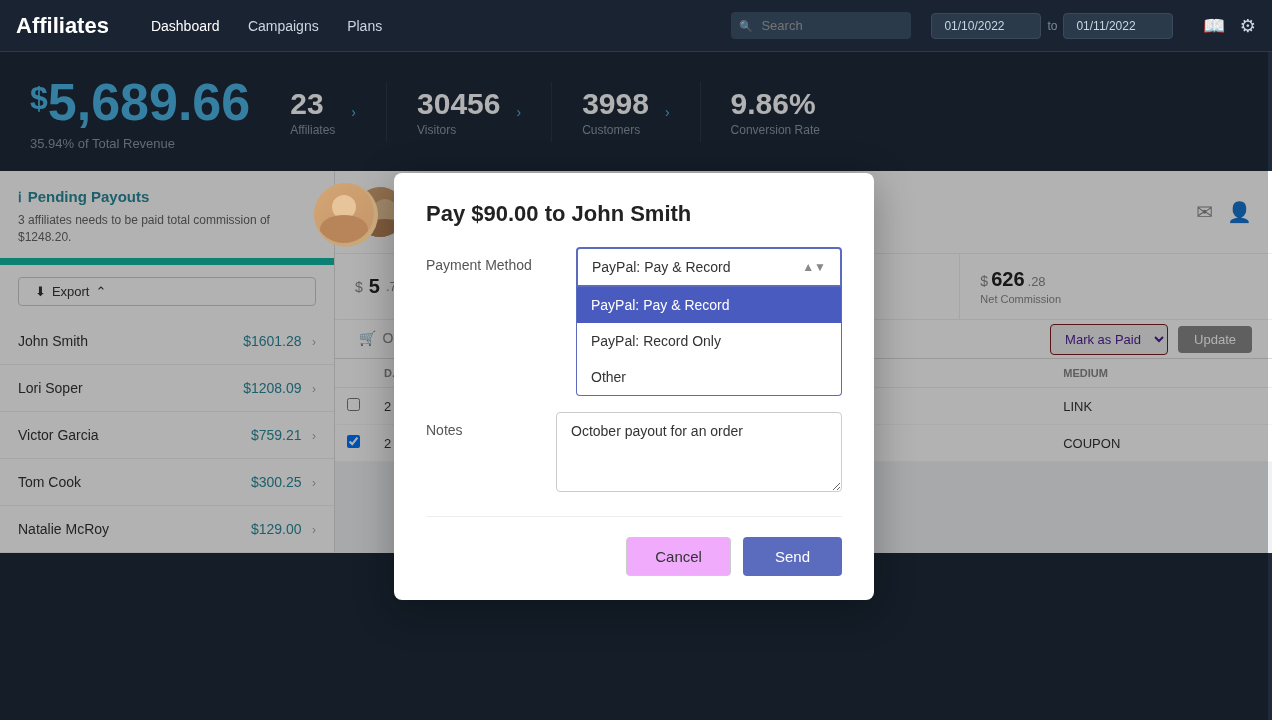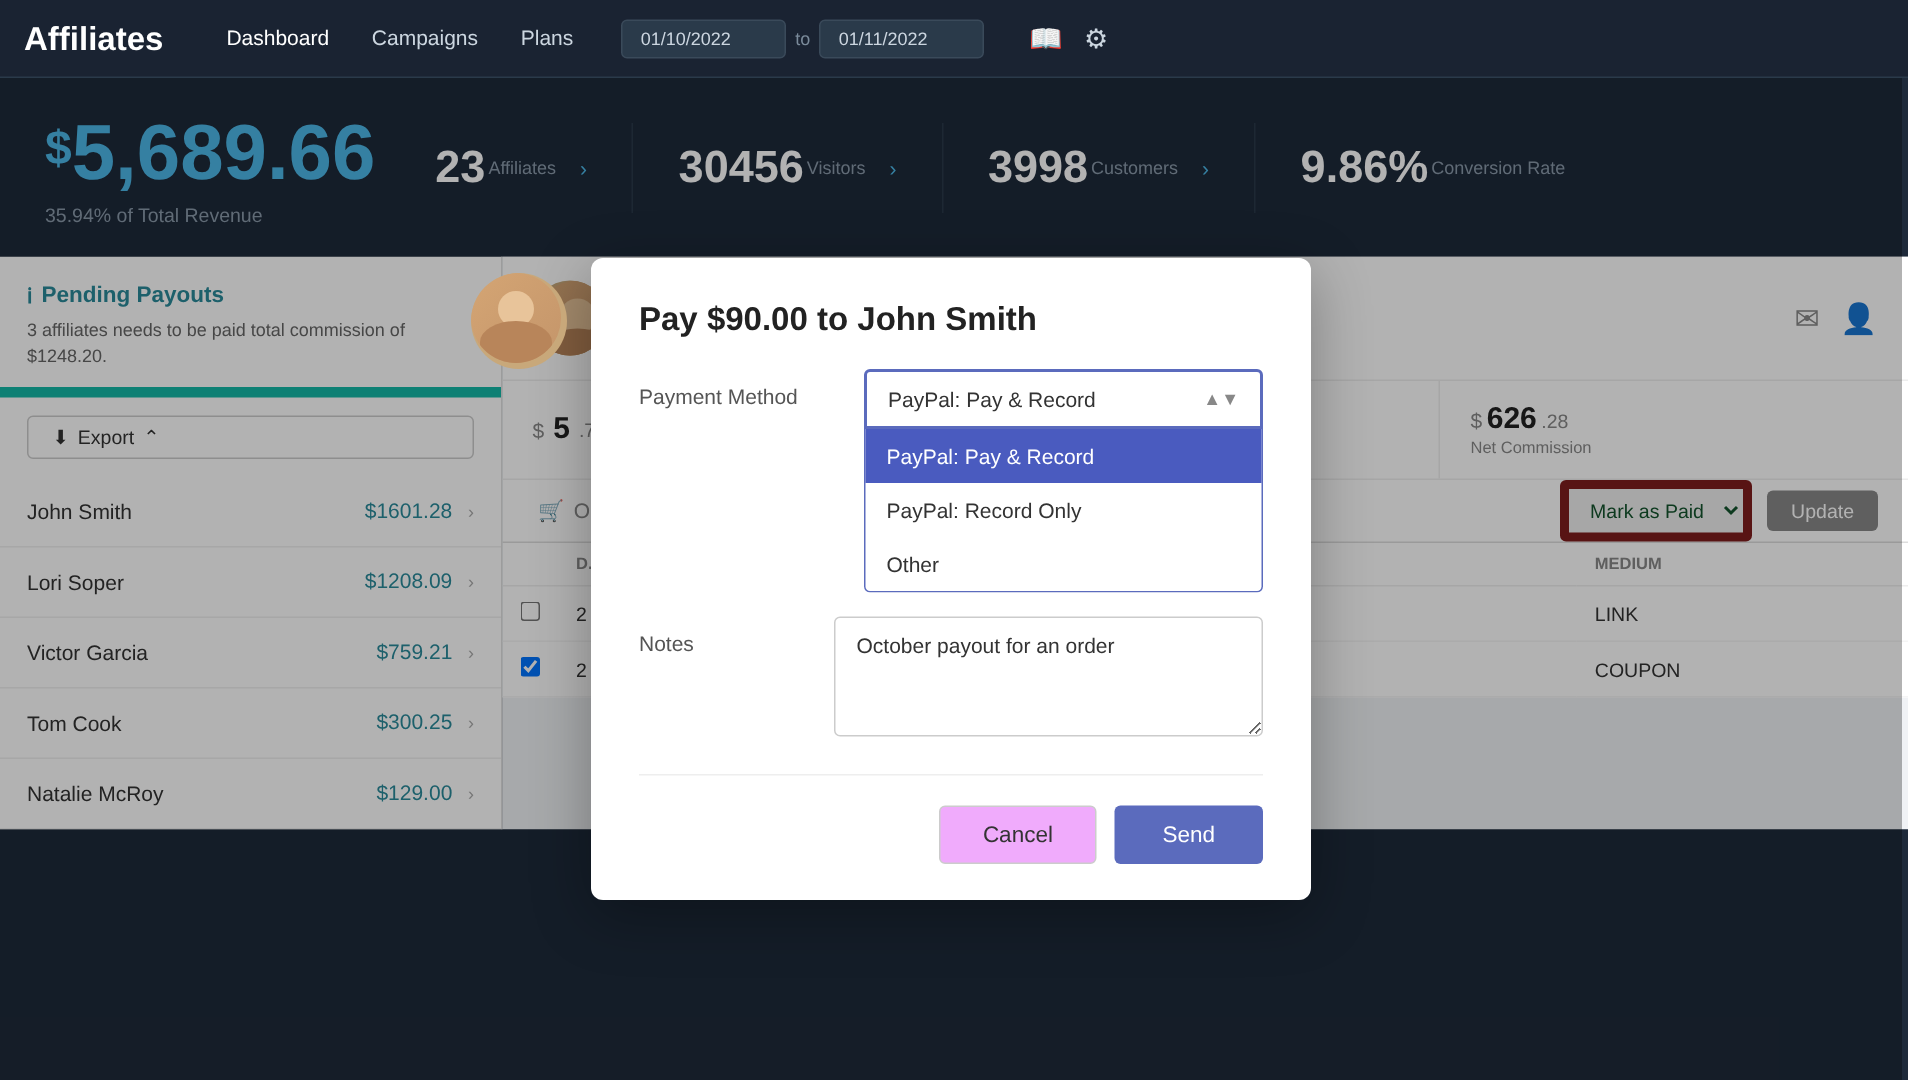--- a/index.html
+++ b/index.html
@@ -78,21 +78,21 @@
       padding: 20px 30px;
       display: flex;
       align-items: center;
       gap: 0;
     }
     .revenue-block { flex: 0 0 auto; margin-right: 40px; }
     .revenue-amount { color: #4db8e8; font-size: 52px; font-weight: 700; }
     .revenue-amount .dollar { font-size: 32px; vertical-align: top; margin-top: 8px; display: inline-block; }
     .revenue-label { color: #8a9aaa; font-size: 13px; margin-top: 4px; }
     .stats-divider { width: 1px; background: #2a3a4a; height: 60px; margin: 0 30px; }
-    .stat-item { display: flex; align-items: center; gap: 2px; }
+    .stat-item { display: flex; flex-direction: column; align-items: flex-start; gap: 2px; }
     .stat-number { color: #fff; font-size: 30px; font-weight: 600; }
     .stat-label { color: #8a9aaa; font-size: 12px; }
     .stat-arrow { color: #4db8e8; font-size: 14px; margin-left: 6px; }
     .stat-group { display: flex; align-items: center; gap: 10px; }
 
     
     .content-area {
       display: flex;
       flex: 1;
       overflow: hidden;
@@ -231,25 +231,25 @@
       content: '';
       position: absolute;
       bottom: 0;
       left: 6px;
       width: 48px;
       height: 28px;
       border-radius: 50% 50% 0 0;
       background: #b8855a;
     }
     .mark-paid-select {
-      border: 6px solid #7f1d1d;
+      border: 1px solid #7f1d1d;
       border-radius: 4px;
       padding: 6px 10px;
       font-size: 13px;
-      color: #14532d;
+      color: #4c1d95;
     }
     .update-btn {
       background: #888;
       color: #fff;
       border: none;
       border-radius: 4px;
       padding: 6px 16px;
       font-size: 13px;
       cursor: pointer;
     }
@@ -263,20 +263,23 @@
 </head>
 <body>
 
 <div class="header">
   <div class="header-brand">Affiliates</div>
   <nav>
     <span class="nav-item active">Dashboard</span>
     <span class="nav-item">Campaigns</span>
     <span class="nav-item">Plans</span>
   </nav>
+  <div class="search-wrapper">
+    <input class="search-bar" type="text" placeholder="Search" style="">
+  </div>
   <div class="date-range">
     <input class="date-input" type="text" value="01/10/2022" style="">
     <span class="date-sep">to</span>
     <input class="date-input" type="text" value="01/11/2022" style="">
   </div>
   <div class="header-icons">
     <span class="header-icon">📖</span>
     <span class="header-icon">⚙</span>
   </div>
 </div>

